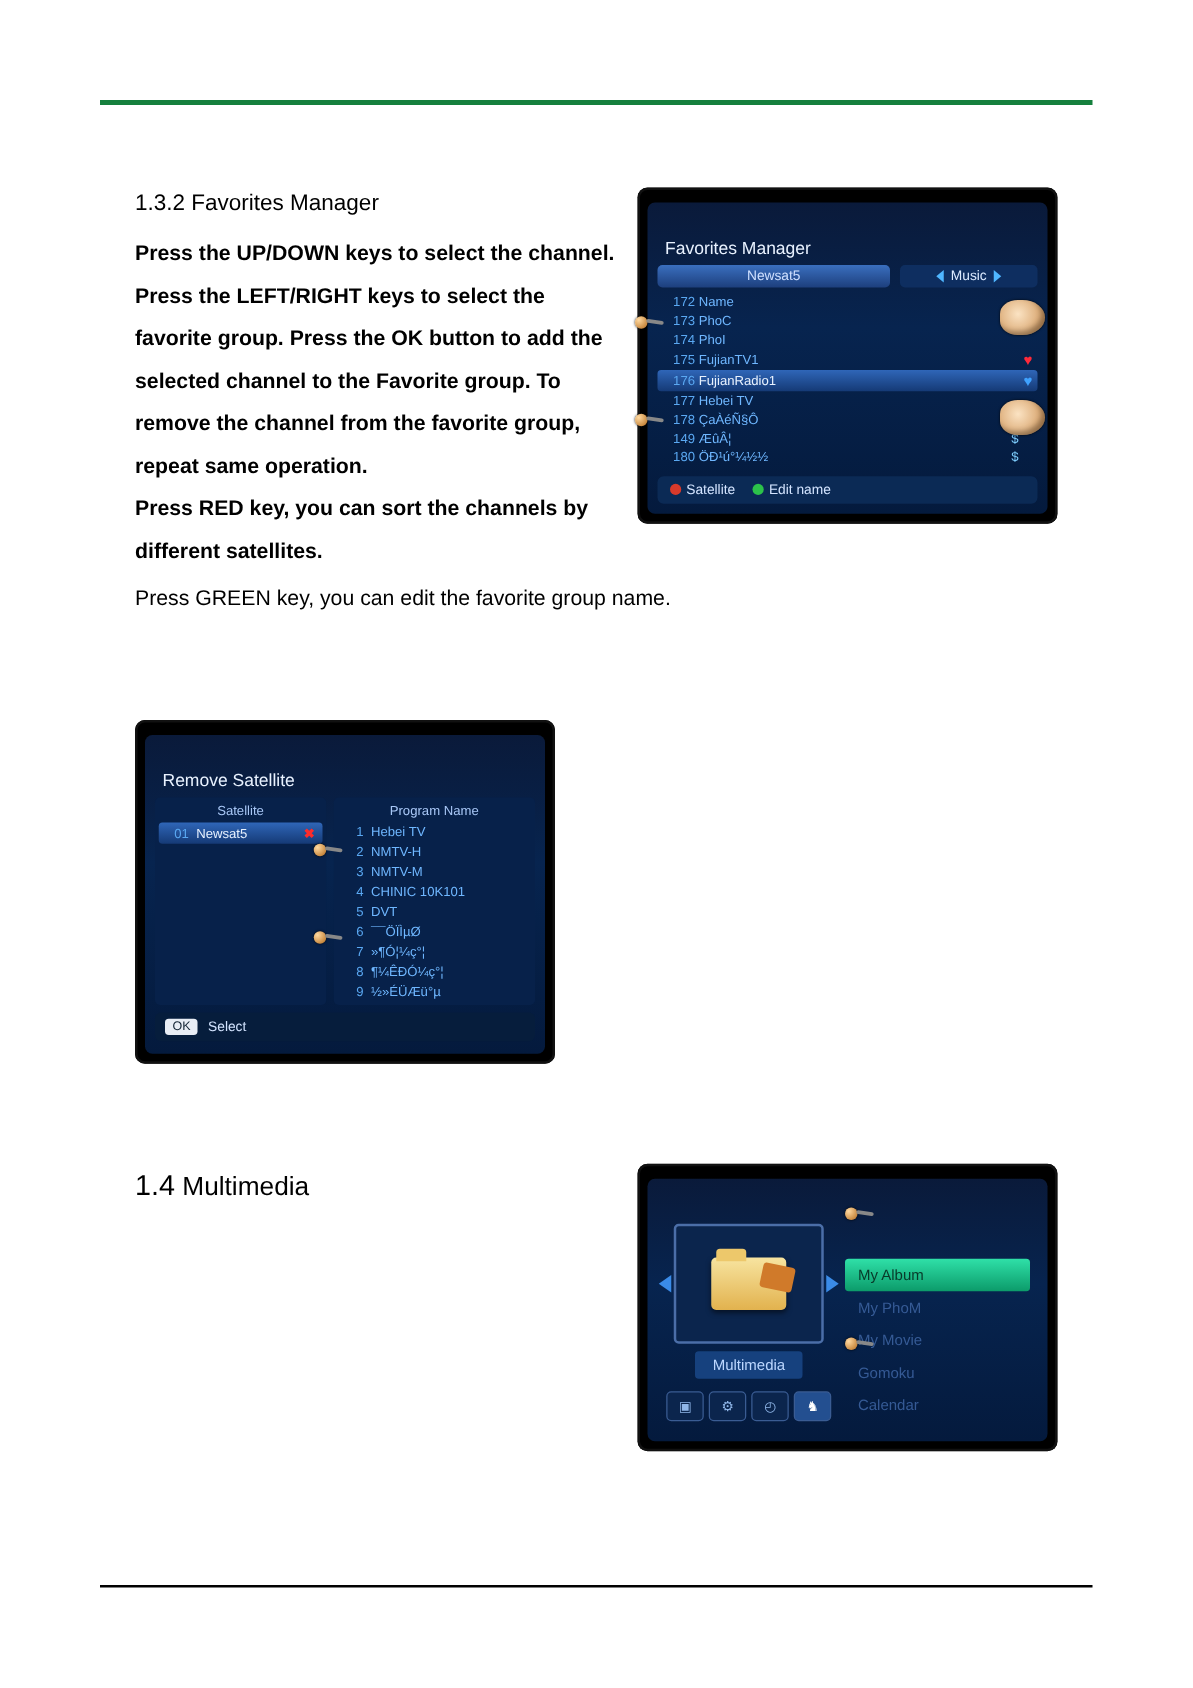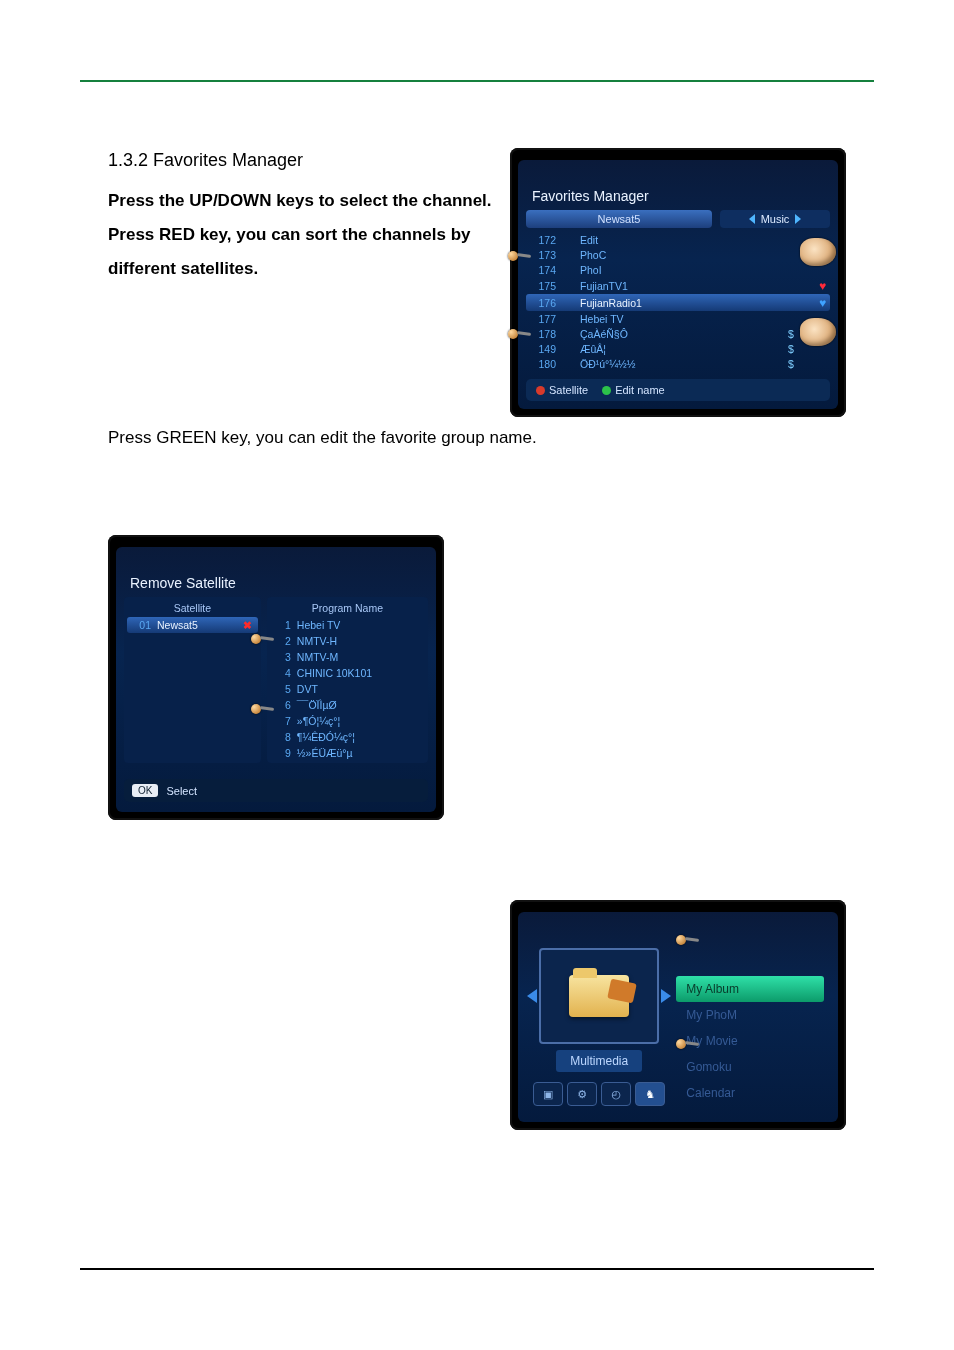--- a/index.html
+++ b/index.html
@@ -7,21 +7,21 @@
   body {
     width: 954px;
     height: 1350px;
     position: relative;
     font-family: Arial, Helvetica, sans-serif;
     color: #000;
   }
   .page-frame {
     position: absolute;
     left: 80px; right: 80px; top: 80px; bottom: 80px;
-    border-top: 2px solid #15803d;
+    border-top: 4px solid #15803d;
     border-bottom: 2px solid #000;
   }
   .content {
     padding: 60px 28px 30px 28px;
   }
   .section { margin-bottom: 80px; }
   .row { display: flex; align-items: flex-start; gap: 18px; }
   .textcol { flex: 1 1 auto; font-size: 17px; line-height: 2.0; }
   .textcol .h { font-size: 18px; font-weight: 400; margin-bottom: 6px; }
   .textcol p { margin: 0; font-weight: bold; }
@@ -72,21 +72,21 @@
   .fav-group {
     width: 110px; background: #0e2e60; border-radius: 4px;
     display: flex; align-items: center; justify-content: center; gap: 6px;
     color: #dceaff; font-size: 11px; padding: 3px 0;
   }
   .tri { width:0;height:0;border-top:5px solid transparent;border-bottom:5px solid transparent;}
   .tri.l { border-right:6px solid #4fb6ff; }
   .tri.r { border-left:6px solid #4fb6ff; }
   .fav-list { position: relative; }
   .fav-row {
-    display: flex; align-items: center; gap: 24px;
+    display: flex; align-items: center; gap: 3px;
     padding: 1.5px 4px; color: #6fb7ff; font-size: 10.5px;
     border-radius: 3px;
   }
   .fav-row .num { width: 26px; text-align: right; color: #5aa8f2; }
   .fav-row .name { flex: 1; }
   .fav-row .mark { width: 14px; color: #7fcfff; }
   .fav-row.sel { background: linear-gradient(#2f66b8,#153a76); color: #e8f2ff; }
   .heart { color: #ff2a3a; font-size: 12px; }
   .heart.blue { color: #3fa2ff; }
   .pin {
@@ -113,21 +113,21 @@
   .rm-grid { display:flex; gap:6px; }
   .rm-left, .rm-right { background:#07214a; border-radius:4px; padding:2px 0; }
   .rm-left { flex: 0 0 45%; }
   .rm-right { flex: 1; position: relative; }
   .rm-head { text-align:center; font-size:10.5px; color:#a8c7f6; padding:3px 0; }
   .rm-row { display:flex; align-items:center; gap:6px; padding:2px 6px; font-size:10.5px; color:#6fb7ff;}
   .rm-row .n { width:18px; text-align:right; color:#5aa8f2;}
   .rm-row.sel { background: linear-gradient(#2f66b8,#153a76); color:#e8f2ff; border-radius:3px; margin:0 3px;}
   .xmark { color:#ff2b2b; font-weight:bold; margin-left:auto; }
   .ok-bar {
-    background: rgba(7,30,60,.9); border-radius:5px; padding:5px 8px; margin-top:16px;
+    background: rgba(7,30,60,.9); border-radius:5px; padding:5px 8px; margin-top:6px;
     display:flex; align-items:center; gap:8px; font-size:11px; color:#d3e4ff;
   }
   .ok-chip { background:#e8edf5; color:#123; border-radius:3px; padding:1px 6px; font-size:10px; }
   .rm-pin1 { top: 34px; }
   .rm-pin2 { top: 104px; }
 
   
   .mm { height: 230px; }
   .mm .inner { height: 100%; display:flex; flex-direction:column; }
   .mm-body { flex:1; display:flex; align-items:flex-end; gap:10px; padding: 10px 6px 6px 6px; }
@@ -178,20 +178,21 @@
 <body>
 
 <div class="page-frame">
   <div class="content">
 
     <div class="section">
       <div class="row">
         <div class="textcol">
           <div class="h">1.3.2 Favorites Manager</div>
           <p>Press the UP/DOWN keys to select the channel.</p>
+          <p>Press the LEFT/RIGHT keys to select the favorite group. Press the OK button to add the selected channel to the Favorite group. To remove the channel from the favorite group, repeat same operation.</p>
           <p>Press RED key, you can sort the channels by different satellites.</p>
         </div>
 
         <div class="tv" style="margin-top:6px;">
           <div class="inner" style="padding-bottom:8px;">
             <div class="tv-title">Favorites Manager</div>
             <div class="fav-head">
               <div class="fav-sat">Newsat5</div>
               <div class="fav-group">
                 <span class="tri l"></span>
@@ -199,21 +200,21 @@
                 <span class="tri r"></span>
               </div>
             </div>
             <div class="fav-list">
               <span class="pin" style="top:16px;"></span>
               <span class="pin" style="top:94px;"></span>
               <span class="thumb" style="top:6px;"></span>
               <span class="thumb" style="top:86px;"></span>
             <div class="fav-row">
                   <span class="num">172</span>
-                  <span class="name">Edit</span>
+                  <span class="name">Name</span>
                   <span class="mark"></span>
                   <span class="heart "></span>
                 </div>
                 <div class="fav-row">
                   <span class="num">173</span>
                   <span class="name">PhoC</span>
                   <span class="mark"></span>
                   <span class="heart "></span>
                 </div>
                 <div class="fav-row">
@@ -335,20 +336,23 @@
               <span>Select</span>
             </div>
           </div>
         </div>
       </div>
     </div>
 
     <div class="section" style="margin-bottom:0;">
       <div class="row">
         <div class="textcol" style="line-height:1.55;">
+          <div class="h14">
+            <span class="big">1.4</span><span> Multimedia</span>
+          </div>
         </div>
 
         <div class="tv mm">
           <div class="inner">
             <div class="mm-body mm-pins" style="position:relative;">
               <span class="pin" style="top:14px; left:150px;"></span>
               <span class="pin" style="top:118px; left:150px;"></span>
               <div class="mm-left">
                 <div class="mm-card">
                   <span class="arrow-l"></span>

